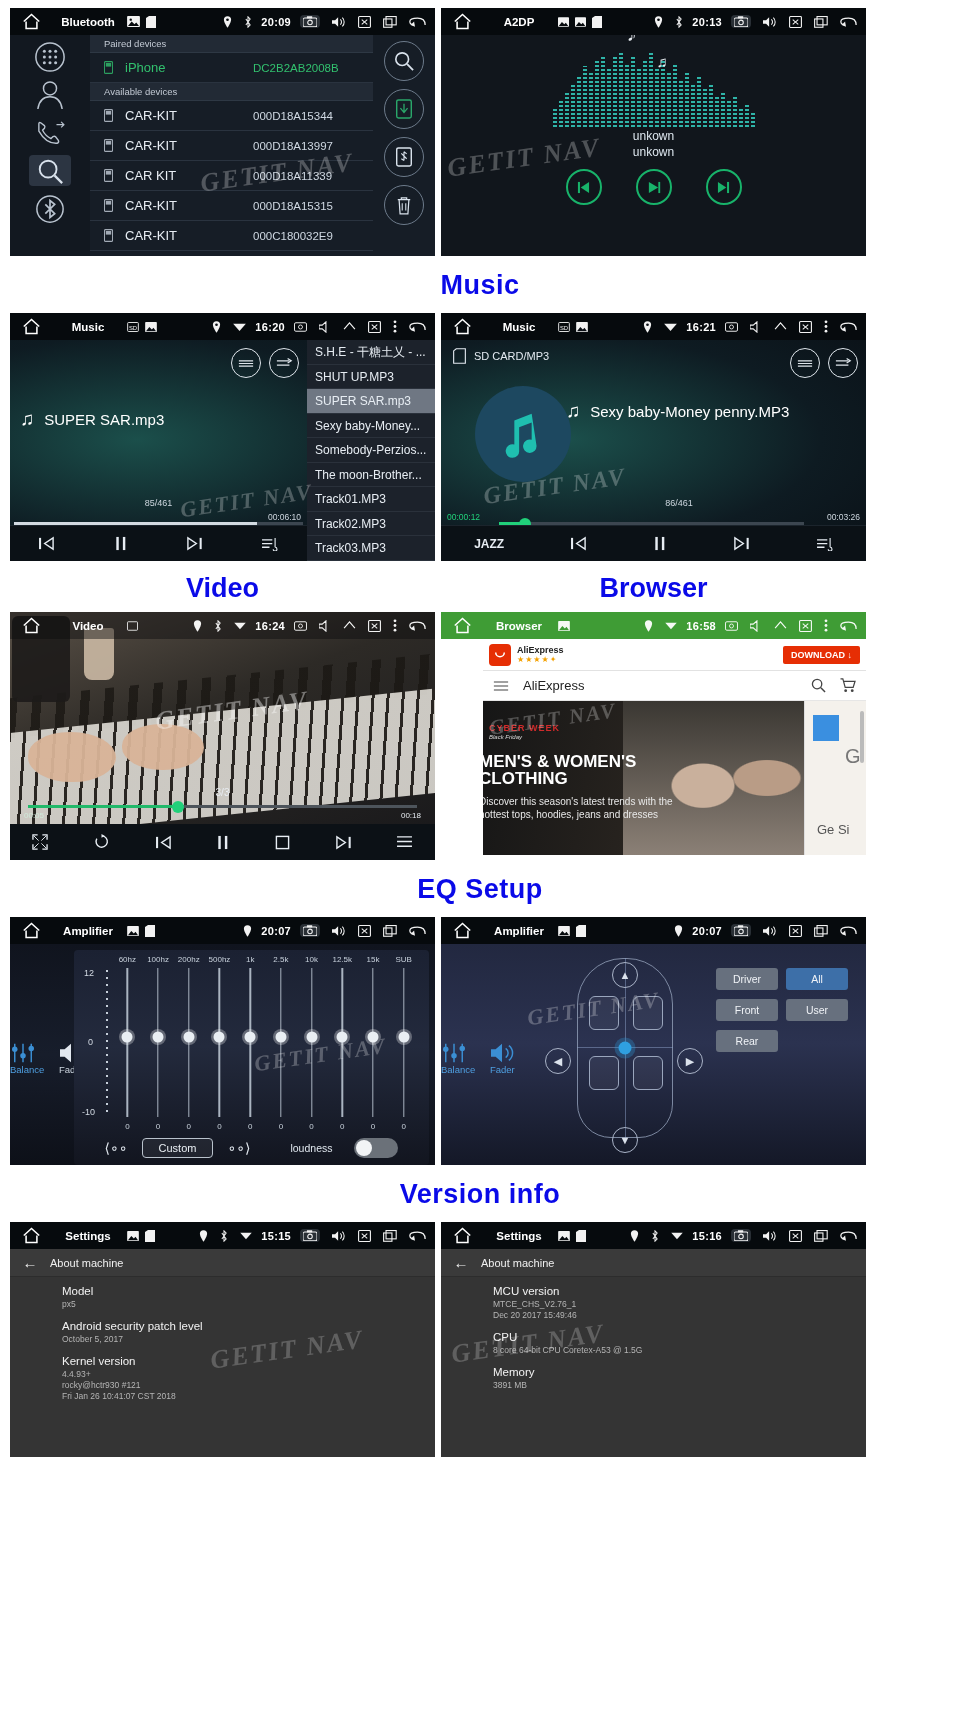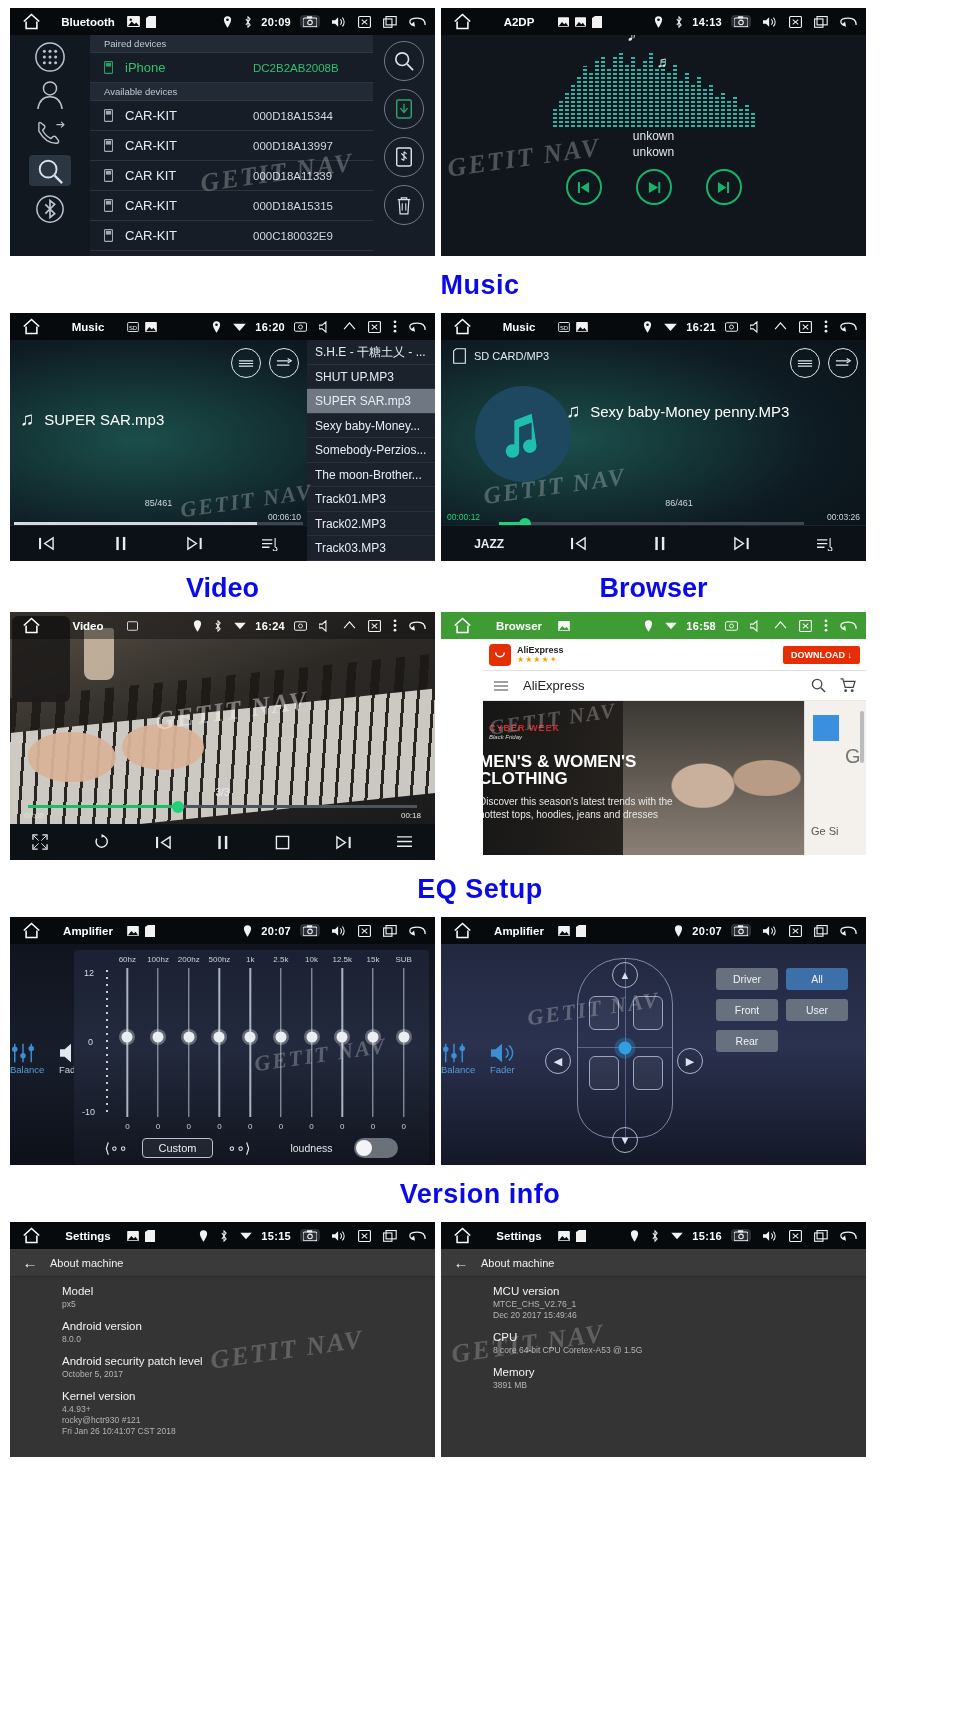--- a/index.html
+++ b/index.html
@@ -146,21 +146,21 @@
   .br-hero p { position:absolute; left:-4px; top:94px; color:#e8e8e8;
                font-size:10px; line-height:13px; width:215px; }
   .br-ppl { position:absolute; left:140px; top:0; width:200px; height:154px;
             background: radial-gradient(ellipse at 40% 55%,#c9b09c 0 18%,transparent 19%),
                         radial-gradient(ellipse at 72% 50%,#b99c86 0 16%,transparent 17%),
                         linear-gradient(180deg,#3a3732,#8b8076); }
   .br-side { position:absolute; right:0; top:0; width:62px; height:154px;
              background:#f4f1ec; border-left:1px solid #ddd; }
   .br-side .bl { position:absolute; left:8px; top:14px; width:26px; height:26px;
                  background:#3a8fe0; }
-  .br-side .tx { position:absolute; left:6px; bottom:18px; color:#555; font-size:11px; }
+  .br-side .tx { position:absolute; left:12px; bottom:18px; color:#555; font-size:13px; }
   .br-scroll { position:absolute; right:2px; top:10px; width:4px; height:52px;
                background:#bbb; border-radius:2px; }
 
   
   .amp { height:221px; display:flex;
          background: linear-gradient(180deg,#10141e 0%,#171d2b 50%,#0d1018 100%); }
   .amp-rail { width:64px; padding-top:8px; display:flex; 
               align-items:center; gap:14px; }
   .amp-rail .lb { font-size:9.5px; color:#4f9fe0; }
   .amp-rail .lb.w { color:#c9d2dc; }
@@ -468,21 +468,21 @@
             <svg width="9" height="12" viewBox="0 0 10 13">
               <path d="M5 0a4 4 0 00-4 4c0 3 4 9 4 9s4-6 4-9a4 4 0 00-4-4z" fill="#fff"></path>
               <circle cx="5" cy="4" r="1.5" fill="#060a0d"></circle>
             </svg>
           </span>
         <span class="sb-ic">
             <svg width="8" height="12" viewBox="0 0 9 14">
               <path d="M2 3.5 L7 10.5 L4.5 13 V1 L7 3.5 L2 10.5" fill="none" stroke="#fff" stroke-width="1.2"></path>
             </svg>
           </span>
-        <span class="sb-time">14:13</span>
+        <span class="sb-time">20:13</span>
         <span class="sb-ic hl">
             <svg width="14" height="11" viewBox="0 0 16 12">
               <rect x="0" y="2" width="16" height="10" rx="2" fill="none" stroke="#fff" stroke-width="1.2"></rect>
               <rect x="4.5" y="0" width="6" height="2.5" fill="#fff"></rect>
               <circle cx="8" cy="7" r="2.6" fill="none" stroke="#fff" stroke-width="1.2"></circle>
             </svg>
           </span>
         <span class="sb-ic">
             <svg width="14" height="12" viewBox="0 0 16 13">
               <path d="M0 4.5 H3.5 L7 1 V12 L3.5 8.5 H0Z" fill="#fff"></path>
@@ -1479,24 +1479,20 @@
     <div class="set-body" style="height:208px;">
       <div class="set-sub">
         <span class="bk">←</span>
         <span>About machine</span>
       </div>
       <div class="set-item">
         <div class="k">Model</div>
         <div class="v">px5</div>
       </div>
       <div class="set-item">
-        <div class="k">Android version</div>
-        <div class="v">8.0.0</div>
-      </div>
-      <div class="set-item">
         <div class="k">Android security patch level</div>
         <div class="v">October 5, 2017</div>
       </div>
       <div class="set-item">
         <div class="k">Kernel version</div>
         <div class="v" style="white-space:pre-line;">4.4.93+
 rocky@hctr930 #121
 Fri Jan 26 10:41:07 CST 2018</div>
       </div>
       <div class="wm" style="left:200px; top:86px; color:rgba(255,255,255,.22);">GETIT NAV</div>

